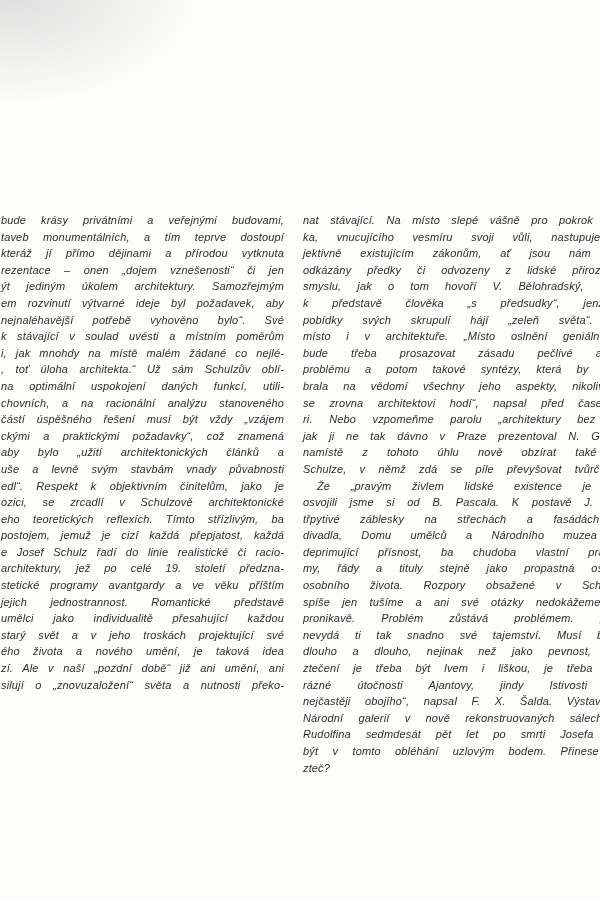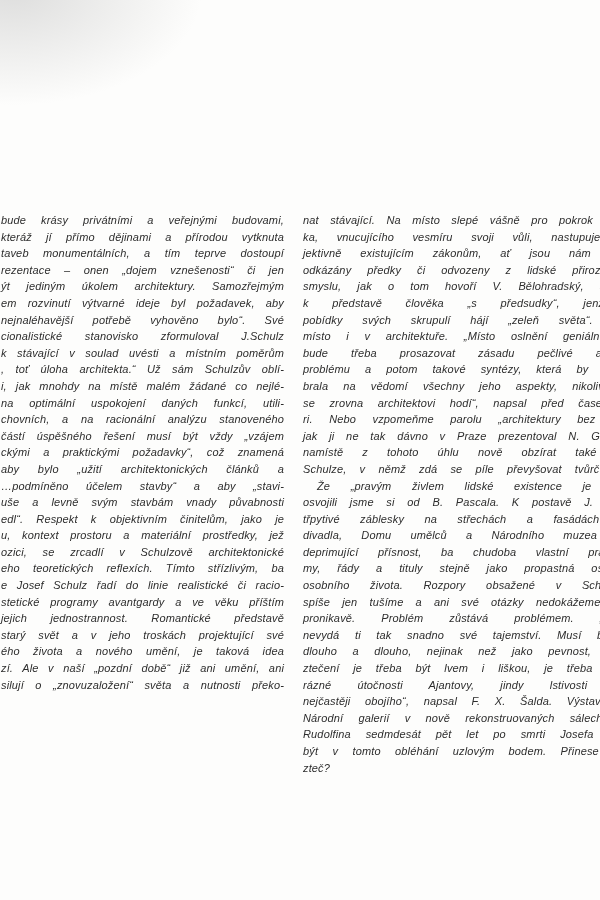--- a/index.html
+++ b/index.html
@@ -49,44 +49,44 @@
   .line.indent { text-indent: 14px; }
   .line.short  { text-align-last: left; }
 </style>
 </head>
 <body>
 
 <div class="page" style="background: rgb(253, 253, 252);">
   <div class="scan-shadow"></div>
   <div class="col col-left" style="color: rgb(45, 45, 45);">
       <div class="line">bude krásy privátními a veřejnými budovami,</div>
+      <div class="line">taveb monumentálních, a tím teprve dostoupí</div>
       <div class="line">kteráž jí přímo dějinami a přírodou vytknuta</div>
-      <div class="line">taveb monumentálních, a tím teprve dostoupí</div>
       <div class="line">rezentace – onen „dojem vznešenosti“ či jen</div>
       <div class="line">ýt jediným úkolem architektury. Samozřejmým</div>
       <div class="line">em rozvinutí výtvarné ideje byl požadavek, aby</div>
       <div class="line">nejnaléhavější potřebě vyhověno bylo“. Své</div>
-      <div class="line">cionalistické stanovisko zformuloval J.Schulz</div>
       <div class="line">k stávající v soulad uvésti a místním poměrům</div>
+      <div class="line">i, jak mnohdy na místě malém žádané co nejlé-</div>
       <div class="line">, toť úloha architekta.“ Už sám Schulzův oblí-</div>
-      <div class="line">i, jak mnohdy na místě malém žádané co nejlé-</div>
       <div class="line">na optimální uspokojení daných funkcí, utili-</div>
       <div class="line">chovních, a na racionální analýzu stanoveného</div>
       <div class="line">částí úspěšného řešení musí být vždy „vzájem</div>
       <div class="line">ckými a praktickými požadavky“, což znamená</div>
       <div class="line">aby bylo „užití architektonických článků a</div>
-      <div class="line">…podmíněno účelem stavby“ a aby „stavi-</div>
       <div class="line">uše a levně svým stavbám vnady půvabnosti</div>
       <div class="line">edl“. Respekt k objektivním činitelům, jako je</div>
-      <div class="line">u, kontext prostoru a materiální prostředky, jež</div>
       <div class="line">ozici, se zrcadlí v Schulzově architektonické</div>
       <div class="line">eho teoretických reflexích. Tímto střízlivým, ba</div>
+      <div class="line">postojem, jemuž je cizí každá přepjatost, každá</div>
       <div class="line">e Josef Schulz řadí do linie realistické či racio-</div>
+      <div class="line">architektury, jež po celé 19. století předzna-</div>
       <div class="line">stetické programy avantgardy a ve věku příštím</div>
       <div class="line">jejich jednostrannost. Romantické představě</div>
+      <div class="line">umělci jako individualitě přesahující každou</div>
       <div class="line">starý svět a v jeho troskách projektující své</div>
       <div class="line">ého života a nového umění, je taková idea</div>
       <div class="line">zí. Ale v naší „pozdní době“ již ani umění, ani</div>
       <div class="line">silují o „znovuzaložení“ světa a nutnosti překo-</div>
     </div>
   <div class="col col-right" style="color: rgb(45, 45, 45);">
       <div class="line">nat stávající. Na místo slepé vášně pro pokrok a ku</div>
       <div class="line">ka, vnucujícího vesmíru svoji vůli, nastupuje úct</div>
       <div class="line">jektivně existujícím zákonům, ať jsou nám dány</div>
       <div class="line">odkázány předky či odvozeny z lidské přirozenosti.</div>

